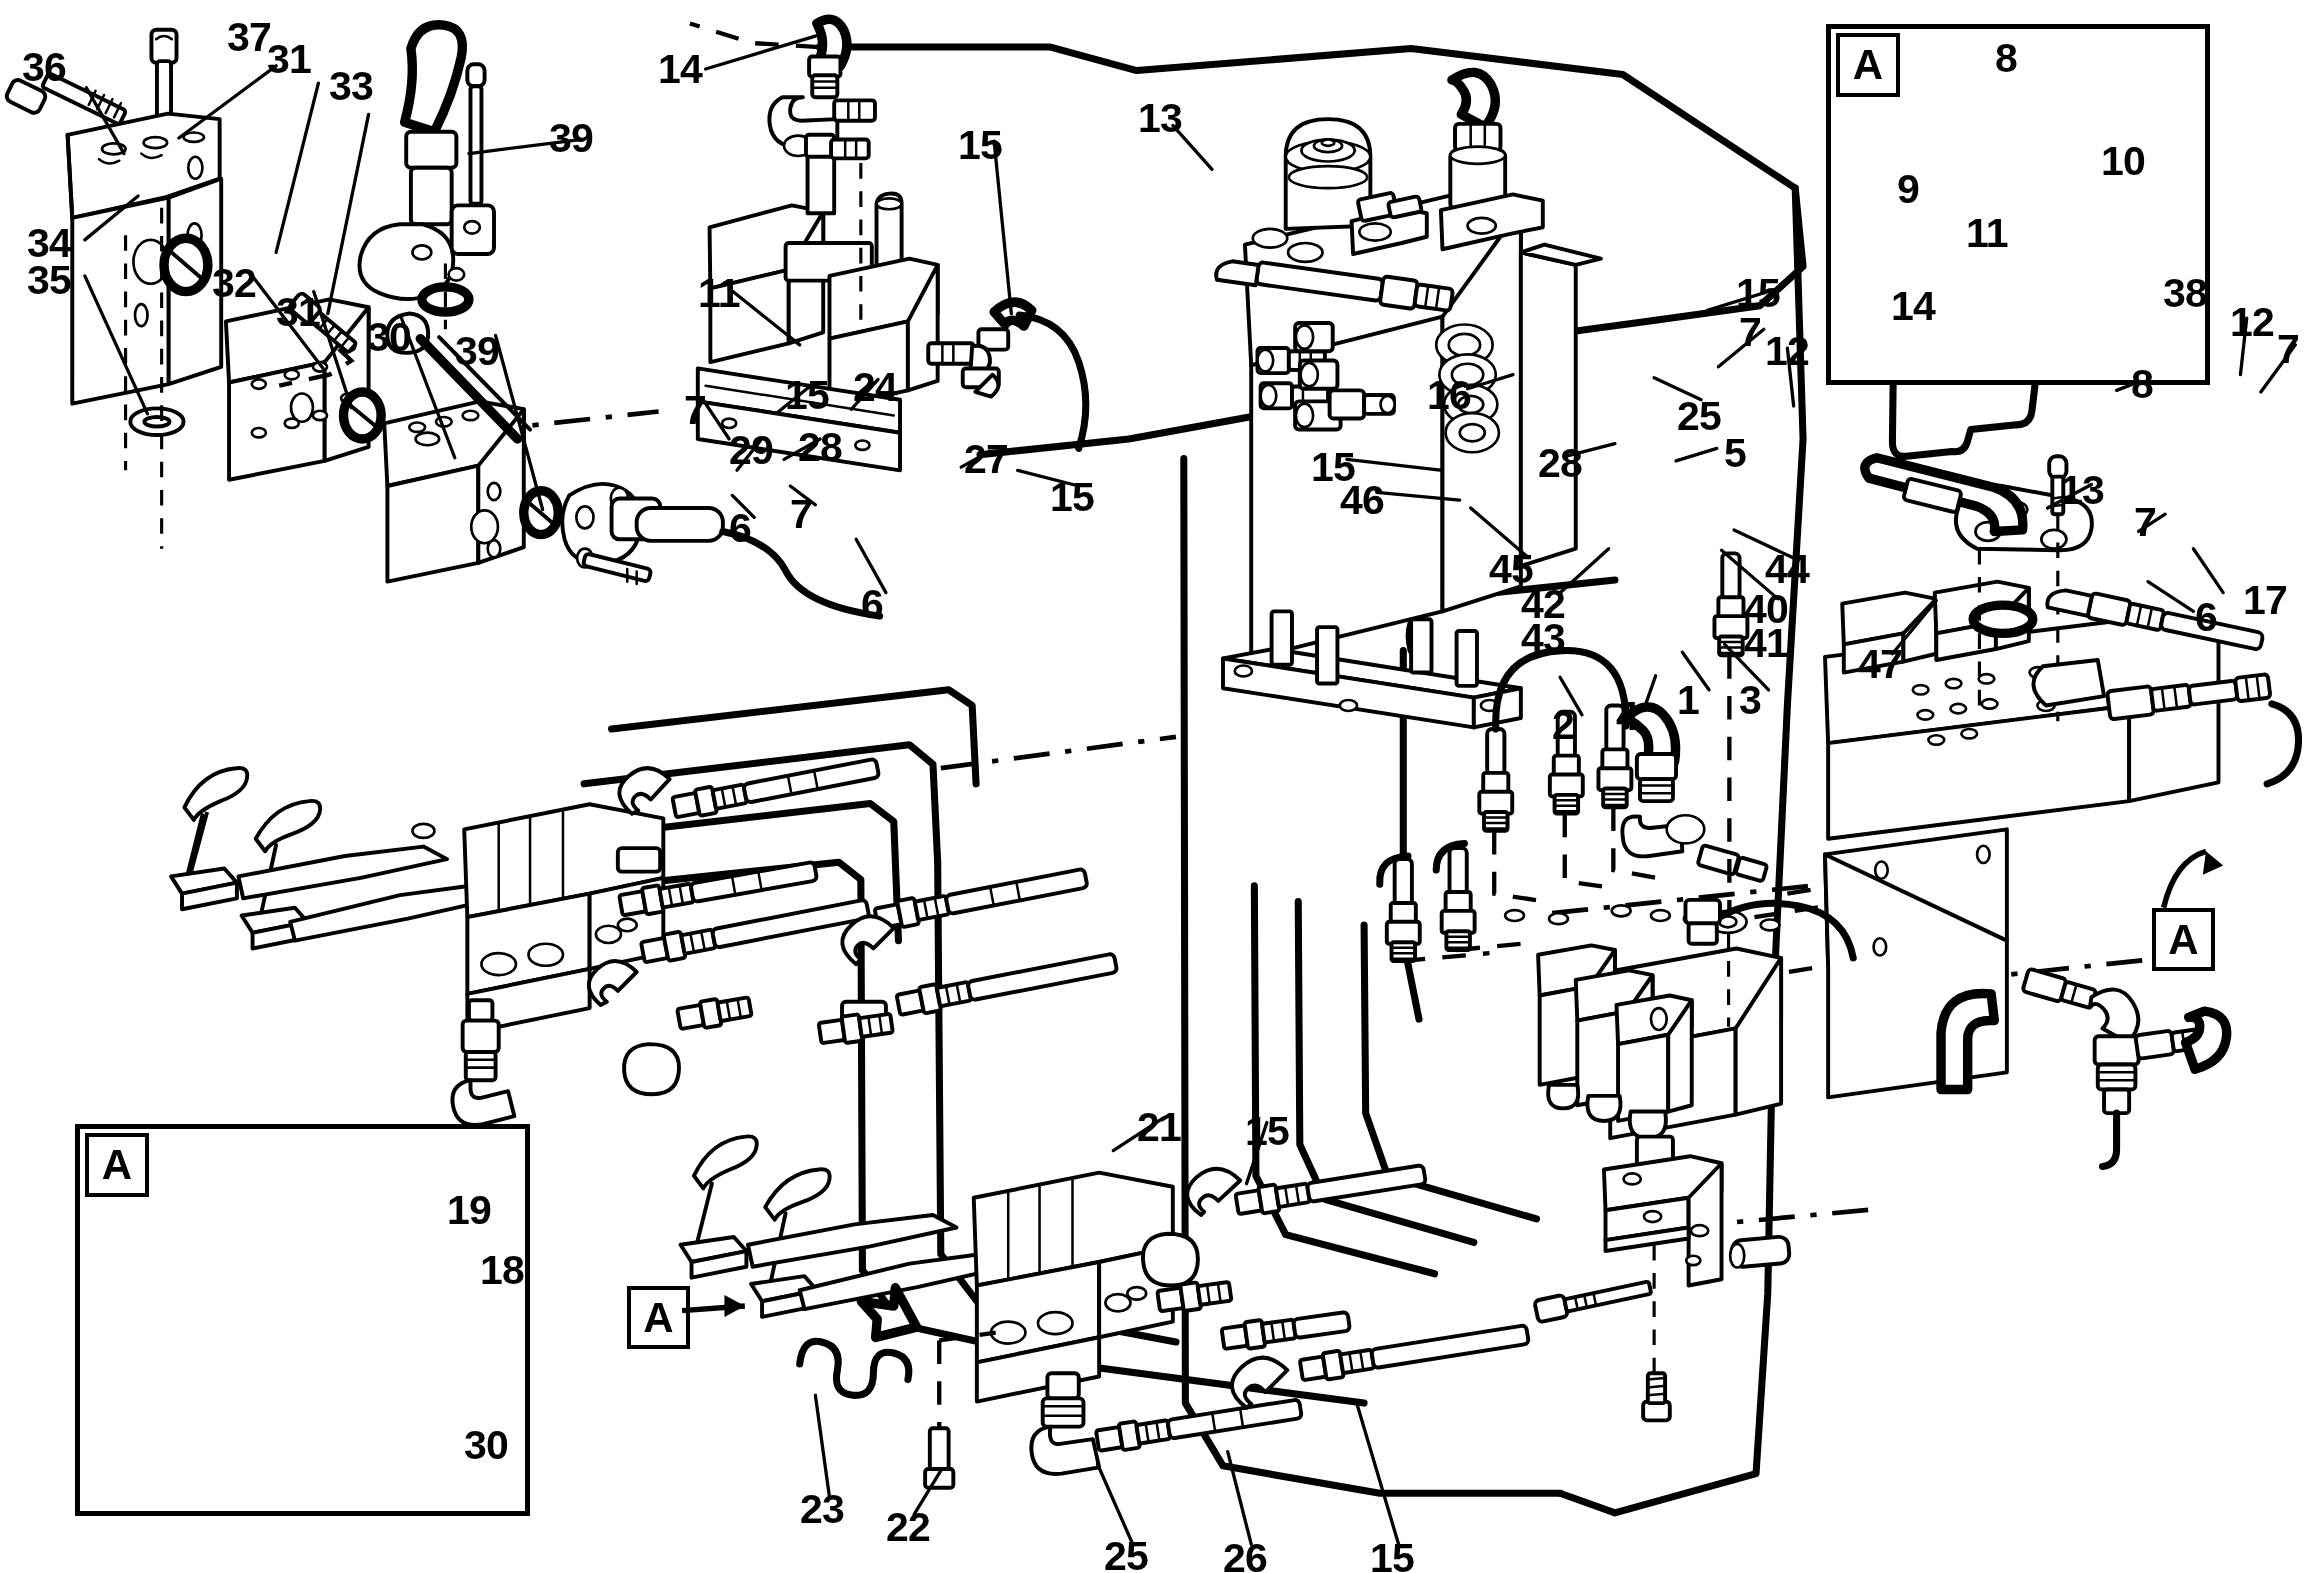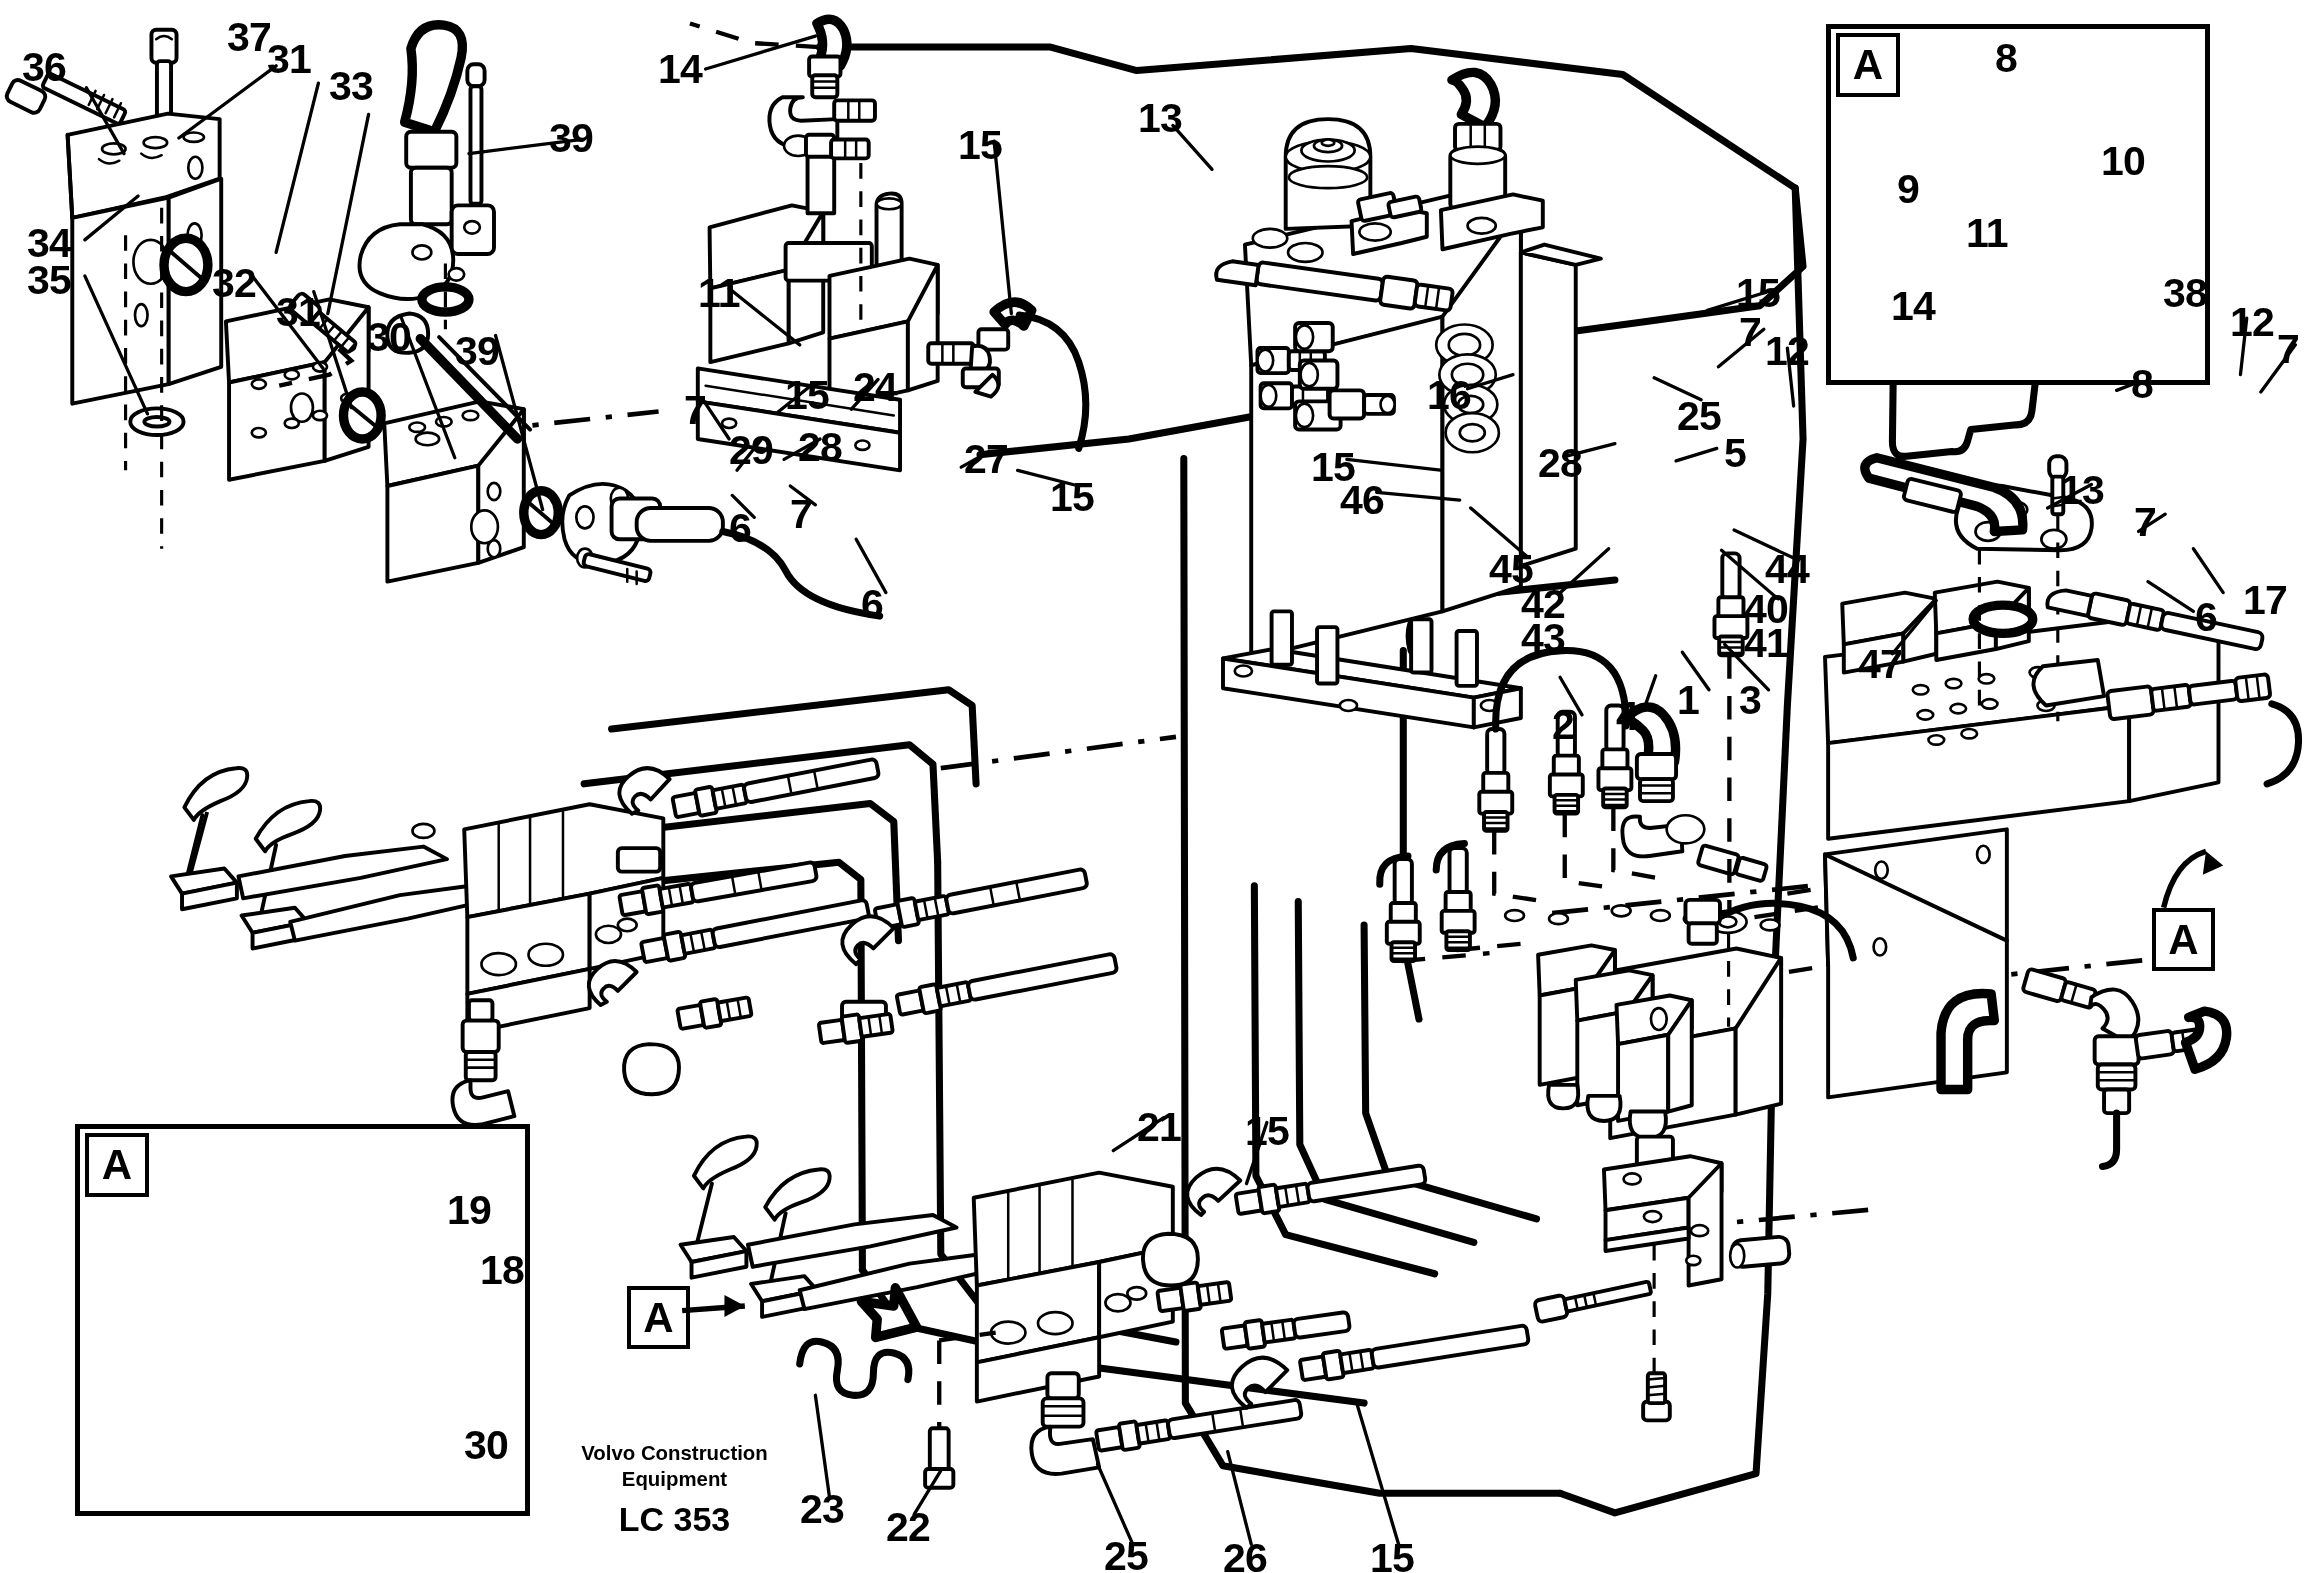--- a/index.html
+++ b/index.html
@@ -916,20 +916,15 @@
   <div class="callout" style="left:1245px;top:1111px;">15</div>
   <div class="callout" style="left:800px;top:1489px;">23</div>
   <div class="callout" style="left:886px;top:1507px;">22</div>
   <div class="callout" style="left:1104px;top:1536px;">25</div>
   <div class="callout" style="left:1223px;top:1538px;">26</div>
   <div class="callout" style="left:1370px;top:1538px;">15</div>
   <div class="callout" style="left:447px; top:1190px;">19</div>
   <div class="callout" style="left:464px; top:1250px;margin-left:16px;">18</div>
   <div class="callout" style="left:464px; top:1425px;">30</div>
 
-  <div class="caption" style="left:549px; top:1441px; width:251px;">
-    <div class="brand">Volvo Construction</div>
-    <div class="brand">Equipment</div>
-    <div class="code">LC 353</div>
-  </div>
 
 </div>
 
 
 </body></html>

